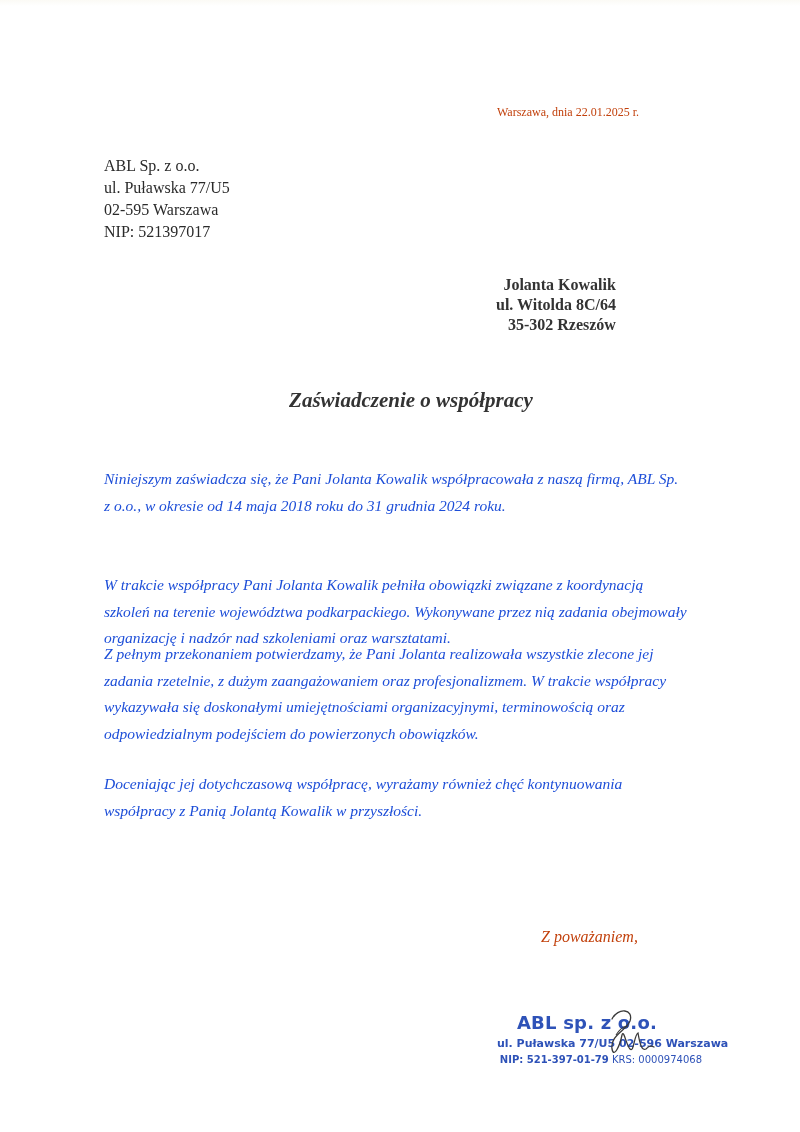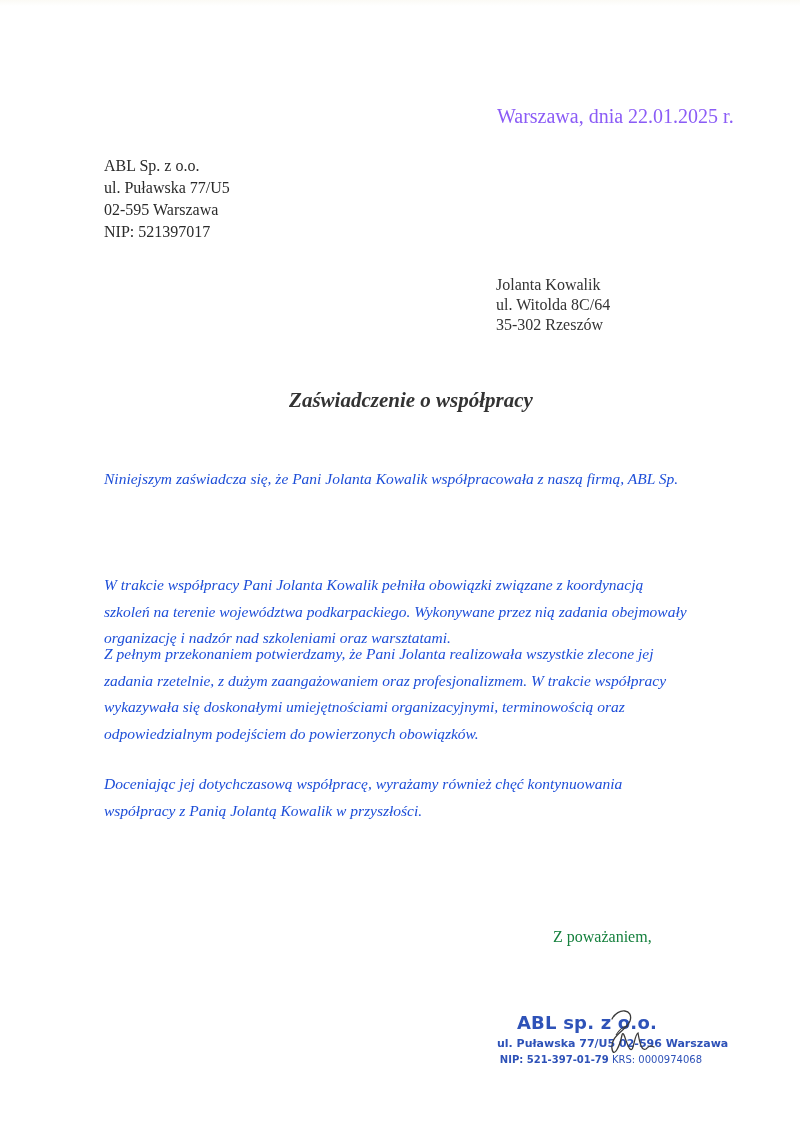--- a/index.html
+++ b/index.html
@@ -1,34 +1,34 @@
 <!DOCTYPE html>
 <html><head>
 <meta charset="utf-8">
 <style>
   html, body { margin: 0; padding: 0; background: #ffffff; }
   body { width: 800px; height: 1132px; position: relative; overflow: hidden;
          font-family: "Liberation Serif", "DejaVu Serif", serif; color: #222; }
   .page { position: absolute; inset: 0; background: #fff; }
   .topshade { position: absolute; left: 0; right: 0; top: 0; height: 6px;
               background: linear-gradient(#fbfaf5, #ffffff); }
-  .date { position: absolute; left: 497px; top: 105px; font-size: 20px; color: #8b5cf6; }
+  .date { position: absolute; left: 497px; top: 105px; font-size: 12px; color: #c2410c; }
   .sender { position: absolute; left: 104px; top: 155px; font-size: 16px; line-height: 22px; color: #2a2a2a; }
   .recipient { position: absolute; left: 496px; top: 275px; font-size: 16px; line-height: 20px;
-               font-weight: normal; color: #333; }
+               font-weight: bold; color: #333; text-align: right; }
   .title { position: absolute; left: 0; right: 8px; top: 388px; text-align: center;
            font-size: 21px; font-weight: bold; font-style: italic; color: #333; padding-left: 30px; }
   .para { position: absolute; left: 104px; width: 600px; font-size: 15.5px; font-style: italic;
           line-height: 26.5px; color: #1d4ed8; margin-top: 8px; }
   .p1 { top: 458px; }
   .p2 { top: 564px; }
   .p3 { top: 633px; }
   .p4 { top: 763px; }
   .line { display: block; white-space: nowrap; }
-  .closing { position: absolute; left: 553px; top: 928px; font-size: 16px; color: #15803d; }
+  .closing { position: absolute; left: 541px; top: 928px; font-size: 16px; font-style: italic; color: #c2410c; }
   .stamp { position: absolute; left: 497px; top: 1012px; width: 205px;
            font-family: "DejaVu Sans", "Liberation Sans", sans-serif; color: #2e52b8; text-align: right; }
   .stamp .name { font-size: 18px; font-weight: bold; text-align: right; padding-right: 45px; letter-spacing: 0.2px; }
   .stamp .addr { font-size: 11px; font-weight: bold; margin-top: 4px; white-space: nowrap; }
   .stamp .ids { font-size: 10px; margin-top: 4px; white-space: nowrap; }
   .stamp .ids b { font-weight: bold; }
   .sig { position: absolute; left: 590px; top: 1005px; width: 70px; height: 60px; }
 </style>
 </head>
 <body>
@@ -48,20 +48,21 @@
   <div class="recipient">
     <div>Jolanta Kowalik</div>
     <div>ul. Witolda 8C/64</div>
     <div>35-302 Rzeszów</div>
   </div>
 
   <div class="title">Zaświadczenie o współpracy</div>
 
   <div class="para p1">
     <span class="line">Niniejszym zaświadcza się, że Pani Jolanta Kowalik współpracowała z naszą firmą, ABL Sp.</span>
+    <span class="line">z o.o., w okresie od 14 maja 2018 roku do 31 grudnia 2024 roku.</span>
   </div>
 
   <div class="para p2">
     <span class="line">W trakcie współpracy Pani Jolanta Kowalik pełniła obowiązki związane z koordynacją</span>
     <span class="line">szkoleń na terenie województwa podkarpackiego. Wykonywane przez nią zadania obejmowały</span>
     <span class="line">organizację i nadzór nad  szkoleniami oraz warsztatami.</span>
   </div>
 
   <div class="para p3">
     <span class="line">Z pełnym przekonaniem potwierdzamy, że Pani Jolanta realizowała wszystkie zlecone jej</span>

